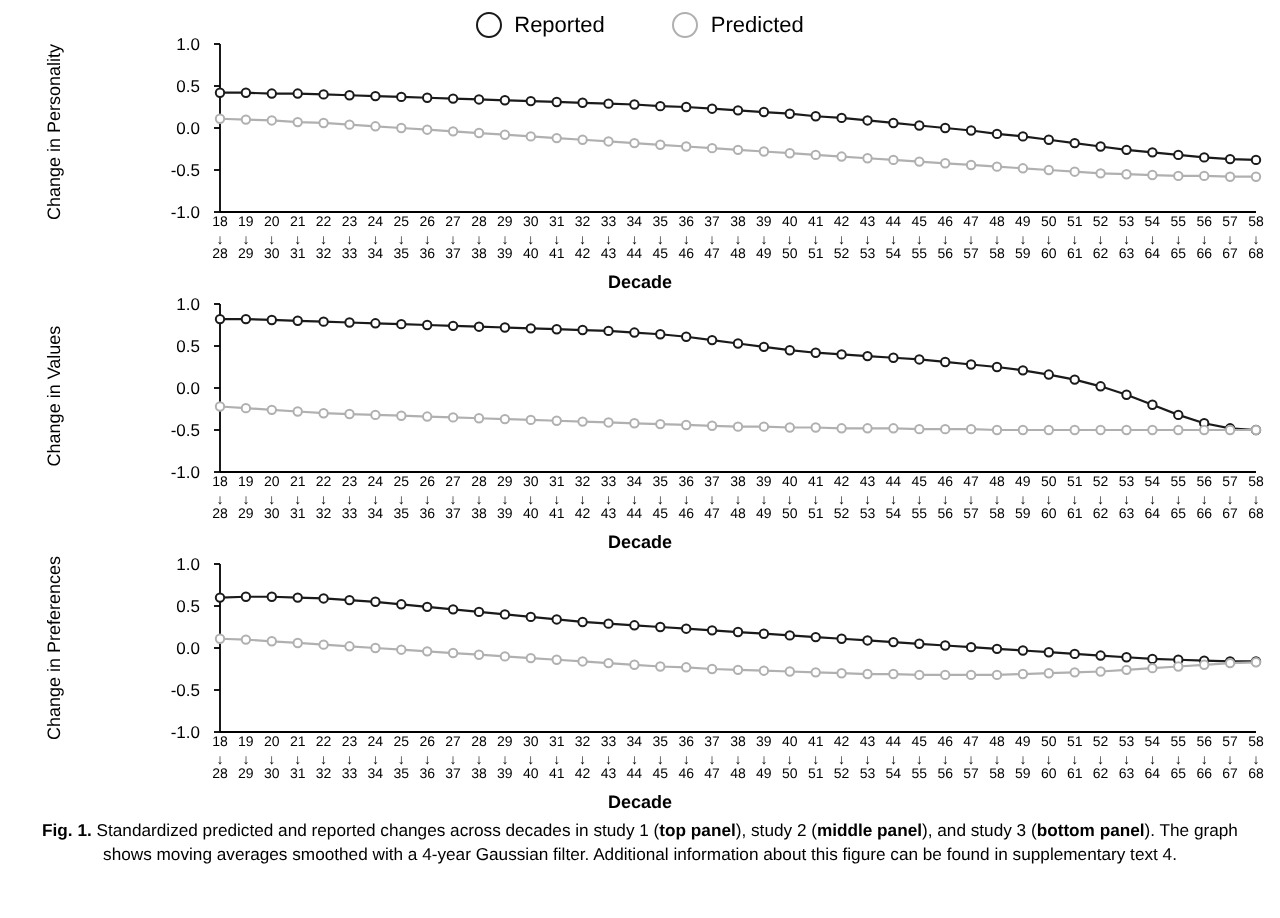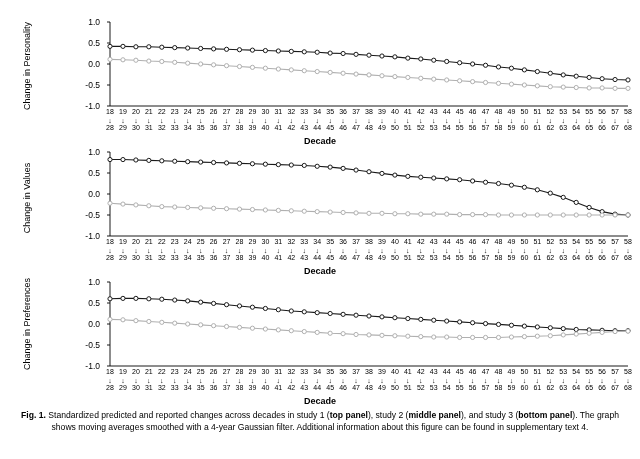--- a/index.html
+++ b/index.html
@@ -96,20 +96,30 @@
     color: #000;
     text-align: center;
   }
   .caption b { font-weight: bold; }
 </style>
 </head>
 <body>
 
 <div class="figure">
 
+  <div class="legend">
+    <div class="legend-item">
+      <span class="legend-marker reported"></span>
+      <span class="legend-label">Reported</span>
+    </div>
+    <div class="legend-item">
+      <span class="legend-marker predicted"></span>
+      <span class="legend-label">Predicted</span>
+    </div>
+  </div>
 
   <div id="panels">
       <div class="panel" style="top: 22px; height: 142px;">
         <div class="ylabel" style="left: 22px; top: 88px; width: 84px;">Change in Personality</div>
         <div class="ytick" style="left: 74px; top: -5px;">1.0</div>
         <div class="ytick" style="left: 74px; top: 16px;">0.5</div>
         <div class="ytick" style="left: 74px; top: 37px;">0.0</div>
         <div class="ytick" style="left: 74px; top: 58px;">-0.5</div>
         <div class="ytick" style="left: 74px; top: 79px;">-1.0</div>
         <svg width="532" height="94" style="position: absolute; left: 103px; top: -5px;">

